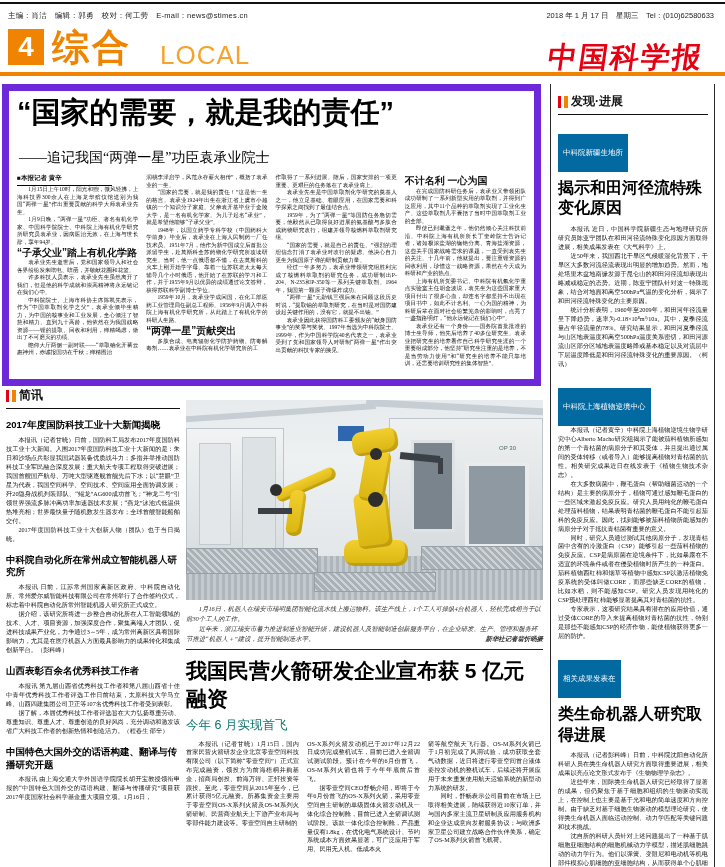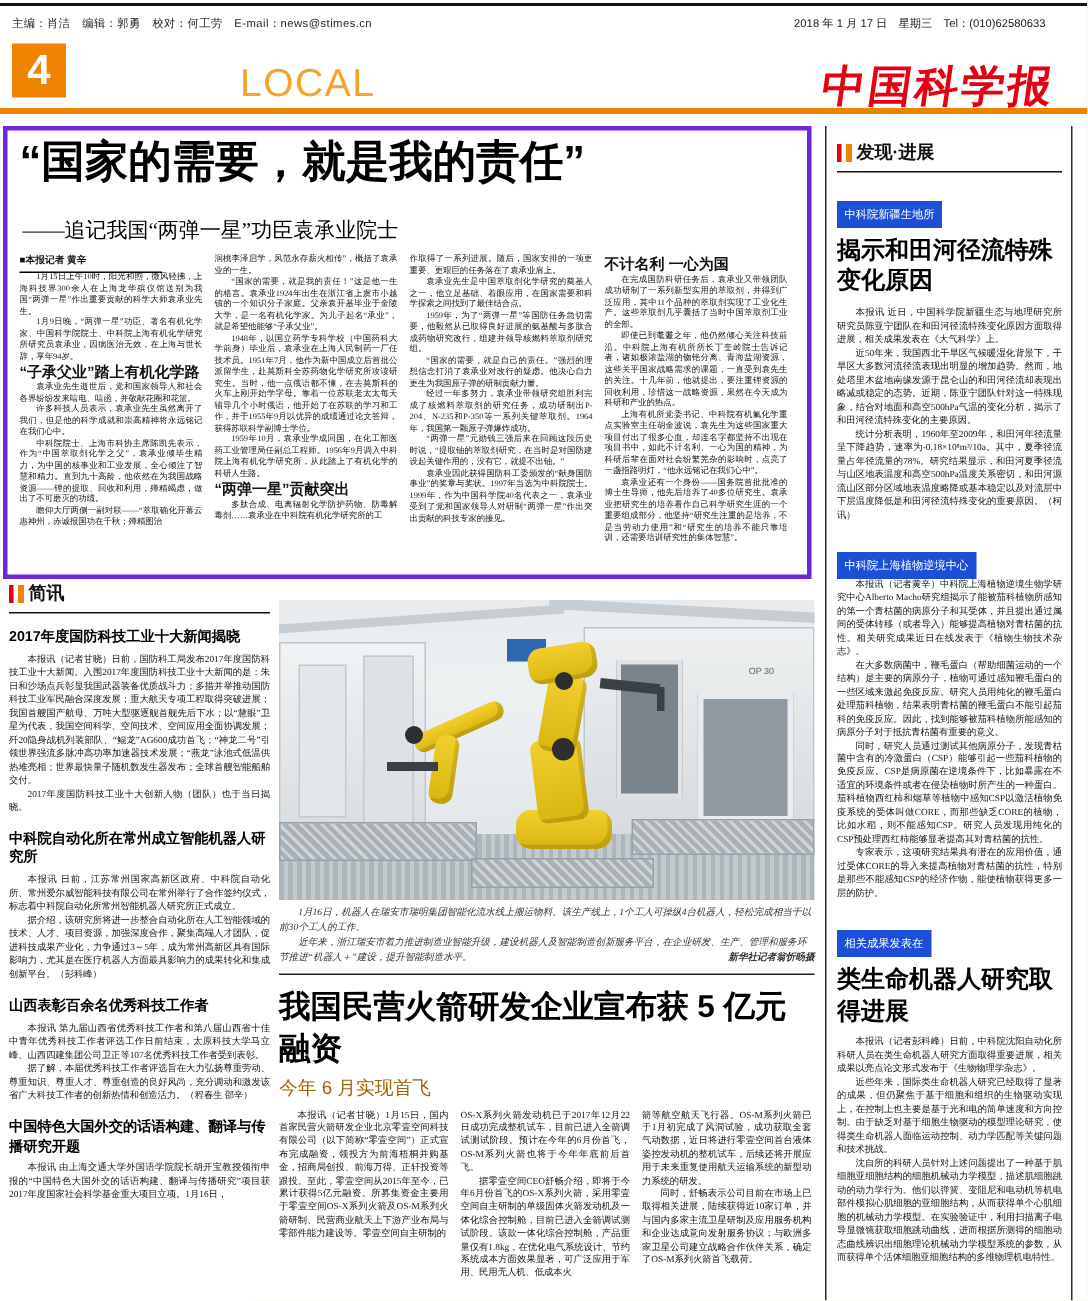--- a/index.html
+++ b/index.html
@@ -2,63 +2,63 @@
 <html><head>
 <meta charset="utf-8">
 <style>
   html,body{margin:0;padding:0;background:#f6f6f2;}
   #page{position:relative;width:725px;height:867px;background:#fff;overflow:hidden;
         font-family:"Liberation Serif",serif;color:#111;}
   .sans{font-family:"Liberation Sans",sans-serif;}
   
   .toprule{position:absolute;left:0;top:2px;width:725px;height:2px;background:#111;}
   .credits{position:absolute;left:8px;top:11px;font-size:7.5px;color:#222;letter-spacing:.3px;}
-  .dateline{position:absolute;right:28px;top:11px;font-size:7.5px;color:#222;margin-left:37px;}
+  .dateline{position:absolute;right:11px;top:11px;font-size:7.5px;color:#222;margin-left:37px;}
   .pagenum{position:absolute;left:8px;top:29px;width:36px;height:36px;background:#f08300;color:#fff;
            font-size:28px;font-weight:900;text-align:center;line-height:36px;}
   .secname{position:absolute;left:52px;top:23px;font-size:37px;color:#f08300;font-weight:900;letter-spacing:3px;}
   .secen{position:absolute;left:160px;top:40px;font-size:26px;color:#f5a32a;letter-spacing:1px;}
   .brand{position:absolute;right:22px;top:38px;font-size:29px;color:#e60012;font-weight:900;
          transform:skewX(-8deg);letter-spacing:2px;}
   .orangerule{position:absolute;left:0;top:72px;width:725px;height:4px;background:#f08300;}
   
-  .redbox{position:absolute;left:2px;top:84px;width:539px;height:302px;border:3px solid #6d28d9;
+  .redbox{position:absolute;left:2px;top:84px;width:539px;height:302px;border:7px solid #6d28d9;
           box-sizing:border-box;padding:5px 8px;overflow:hidden;}
   .fh1{font-size:29px;font-weight:900;line-height:1.12;color:#000;}
   .fh2{font-size:14px;margin-top:21px;margin-left:2px;color:#000;}
   .fcols{display:flex;gap:8px;margin-top:7px;}
   .fcol{width:122px;font-size:5.6px;line-height:1.34;text-align:justify;color:#121212;}
   .fcol p{margin:0;text-indent:2em;}
   .byline{font-size:6.5px;font-weight:bold;border-bottom:1px solid #000;padding-bottom:2px;
           margin:0 0 3px;width:78%;text-indent:0!important;}
   .fsub{font-size:10px;font-weight:800;margin:5px 0 4px;text-indent:0!important;font-family:"Liberation Sans",sans-serif;}
   
   .vdiv1{position:absolute;left:550px;top:84px;width:1px;height:783px;background:#2a2a2a;}
   .vdiv2{position:absolute;left:714px;top:84px;width:1px;height:783px;background:#2a2a2a;}
   
   .rightcol{position:absolute;left:558px;top:93px;width:150px;}
   .sechead{display:flex;align-items:center;gap:3px;border-bottom:1.5px solid #111;padding-bottom:4px;}
   .barred{width:3px;height:12px;background:#e60012;}
   .barorg{width:4px;height:12px;background:#f08300;}
   .sechead .t{font-size:12px;font-weight:800;}
-  .lbl{display:inline-block;background:#1d4ed8;color:#fff;font-size:7.5px;padding:4px 5px;margin-top:19px;}
+  .lbl{display:inline-block;background:#0369a1;color:#fff;font-size:7.5px;padding:14px 5px;margin-top:19px;}
   .rh{font-size:16px;font-weight:900;line-height:1.28;margin:6px 0 6px;color:#000;}
   .rp{font-size:6.2px;line-height:1.45;text-align:justify;margin:0;text-indent:2em;}
   
   .briefs{position:absolute;left:6px;top:387px;width:174px;}
   .btitle{font-size:9.5px;font-weight:800;line-height:1.35;margin:10px 0 4px;color:#000;}
   .bp{font-size:6.2px;line-height:1.45;text-align:justify;margin:0;text-indent:2em;}
   
   .mid{position:absolute;left:186px;top:400px;width:357px;}
   .caption{margin-top:4px;font-size:6.4px;line-height:1.55;font-style:italic;color:#333;}
   .caption p{margin:0;text-indent:2em;}
   .credit{font-weight:bold;float:right;}
   .middiv{border-top:1px solid #222;margin-top:5px;}
   .rkh{font-size:21px;font-weight:900;margin-top:7px;color:#000;}
-  .dek{font-size:12.5px;margin-top:4px;color:#a16207;}
+  .dek{font-size:12.5px;margin-top:4px;color:#0f766e;}
   .rcols{display:flex;gap:8px;margin-top:6px;}
   .rcol{width:113px;font-size:6.2px;line-height:1.42;text-align:justify;}
   .rcol p{margin:0;text-indent:2em;}
   
   .photo{position:relative;width:357px;height:200px;overflow:hidden;
          background:linear-gradient(#e7ebed 0%,#eef1f2 30%,#dde2e5 100%);}
   .ph-beam{position:absolute;background:#c6ced4;}
   .ph-sign{position:absolute;left:152px;top:26px;width:26px;height:15px;background:#2f66b0;}
   .ph-machL{position:absolute;left:0;top:28px;width:96px;height:134px;
             background:linear-gradient(#f1f3f4,#d7dcdf);border:1px solid #bfc6cb;}
@@ -79,20 +79,21 @@
 </style>
 </head>
 <body>
 
 <div id="page">
 
   <div class="toprule"></div>
   <div class="credits sans">主编：肖洁　编辑：郭勇　校对：何工劳　E-mail：news@stimes.cn</div>
   <div class="dateline sans">2018 年 1 月 17 日　星期三　Tel：(010)62580633</div>
   <div class="pagenum sans">4</div>
+  <div class="secname sans">综合</div>
   <div class="secen sans">LOCAL</div>
   <div class="brand">中国科学报</div>
   <div class="orangerule"></div>
 
   <div class="redbox">
     <div class="fh1 sans">“国家的需要，就是我的责任”</div>
     <div class="fh2">——追记我国“两弹一星”功臣袁承业院士</div>
     <div class="fcols">
       <div class="fcol">
         <p class="byline sans">■本报记者 黄辛</p>

